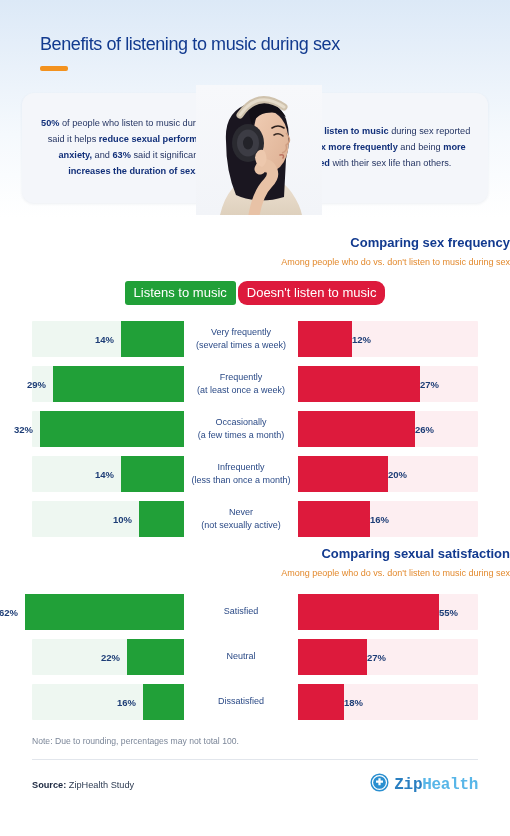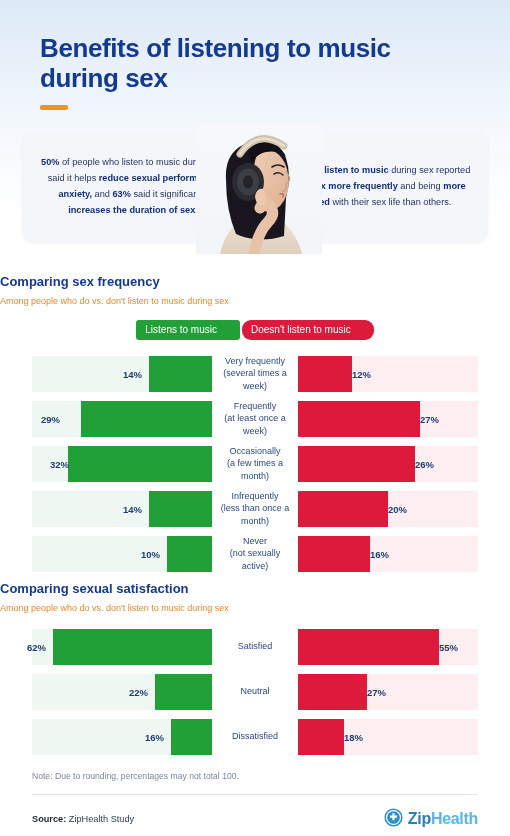--- a/index.html
+++ b/index.html
@@ -11,21 +11,21 @@
   }
   #page {
     position: relative;
     width: 510px; height: 836px;
     background: linear-gradient(180deg, #dce9f7 0%, #e9f1fa 8%, #f5f9fd 16%, #ffffff 26%, #ffffff 100%);
   }
 
   
   .header { padding: 34px 40px 0 40px; }
   .title {
-    font-size: 26px; font-weight: bold; color: #123a8f;
+    font-size: 18px; font-weight: normal; color: #123a8f;
     letter-spacing: -0.4px; line-height: 1.15;
   }
   .rule {
     width: 28px; height: 5px; background: #f3921f;
     border-radius: 2px; margin-top: 11px;
   }
 
   
   .cards {
     position: relative; margin-top: 22px;
@@ -48,49 +48,49 @@
   .card p b { color: #12307a; font-weight: bold; }
 
   
   .photo {
     position: absolute; left: 196px; top: -8px;
     width: 126px; height: 130px;
     overflow: hidden; pointer-events: none;
   }
 
   
-  .section-head { text-align: left; }
+  .section-head { text-align: right; }
   .section-title {
     font-size: 13px; font-weight: bold; color: #123a8f;
   }
   .section-sub {
     font-size: 9px; color: #e38a2e; margin-top: 7px;
   }
 
   
   .legend {
     display: flex; justify-content: center; margin-top: 14px; gap: 2px;
   }
   .legend-pill {
-    font-size: 10px; color: #ffffff; padding: 4px 23px 5px 9px;
+    font-size: 13px; color: #ffffff; padding: 4px 9px 5px 9px;
     border-radius: 3px; white-space: nowrap;
   }
   .legend-green { background: #21a038; }
   .legend-red   { background: #dd1a3c; border-radius: 9px; }
 
   
   .chart { margin-top: 16px; }
   .row {
     display: flex; align-items: center;
     height: 36px; margin-bottom: 9px;
   }
   .side {
     position: relative; height: 36px; flex: 0 0 auto;
   }
-  .side-left  { width: 180px; margin-left: 32px; }
+  .side-left  { width: 152px; margin-left: 32px; }
   .side-right { width: 180px; margin-right: 32px; }
   .track {
     position: absolute; inset: 0; border-radius: 1px;
   }
   .track-green { background: #eef7f1; }
   .track-red   { background: #fdeef1; }
   .bar { position: absolute; top: 0; height: 36px; }
   .bar-green { background: #21a038; right: 0; }
   .bar-red   { background: #dd1a3c; left: 0; }
   .val {
@@ -113,21 +113,21 @@
   }
   .divider {
     margin: 13px 32px 0 32px; height: 1px; background: #e2e6ec;
   }
   .footer {
     display: flex; align-items: center; justify-content: space-between;
     margin: 13px 32px 0 32px;
   }
   .source { font-size: 9.2px; color: #2d3b52; }
   .source b { font-weight: bold; color: #1c2840; margin-top: 40px; }
-  .logo { display: flex; align-items: center; gap: 5px; }
+  .logo { display: flex; align-items: center; gap: 5px; font-family: Liberation Mono, monospace; }
   .logo-text { font-size: 16px; font-weight: bold; letter-spacing: -0.3px; }
   .logo-zip { color: #2a7fc1; }
   .logo-health { color: #58b6e8; }
 </style>
 </head>
 <body>
 
 <div id="page">
 
   <div class="header">
@@ -213,34 +213,34 @@
         <div class="side side-right">
           <div class="track track-red"></div>
           <div class="bar bar-red" style="width:54px"></div>
           <div class="val val-right" style="left:54px">12%</div>
         </div>
       </div>
       <div class="row">
         <div class="side side-left">
           <div class="track track-green"></div>
           <div class="bar bar-green" style="width:131px"></div>
-          <div class="val val-left" style="right:145px">29%</div>
+          <div class="val val-left" style="right:131px">29%</div>
         </div>
         <div class="cat">Frequently<span class="sub">(at least once a week)</span></div>
         <div class="side side-right">
           <div class="track track-red"></div>
           <div class="bar bar-red" style="width:122px"></div>
           <div class="val val-right" style="left:122px">27%</div>
         </div>
       </div>
       <div class="row">
         <div class="side side-left">
           <div class="track track-green"></div>
           <div class="bar bar-green" style="width:144px"></div>
-          <div class="val val-left" style="right:136px">32%</div>
+          <div class="val val-left" style="right:144px">32%</div>
         </div>
         <div class="cat">Occasionally<span class="sub">(a few times a month)</span></div>
         <div class="side side-right">
           <div class="track track-red"></div>
           <div class="bar bar-red" style="width:117px"></div>
           <div class="val val-right" style="left:117px">26%</div>
         </div>
       </div>
       <div class="row">
         <div class="side side-left">

